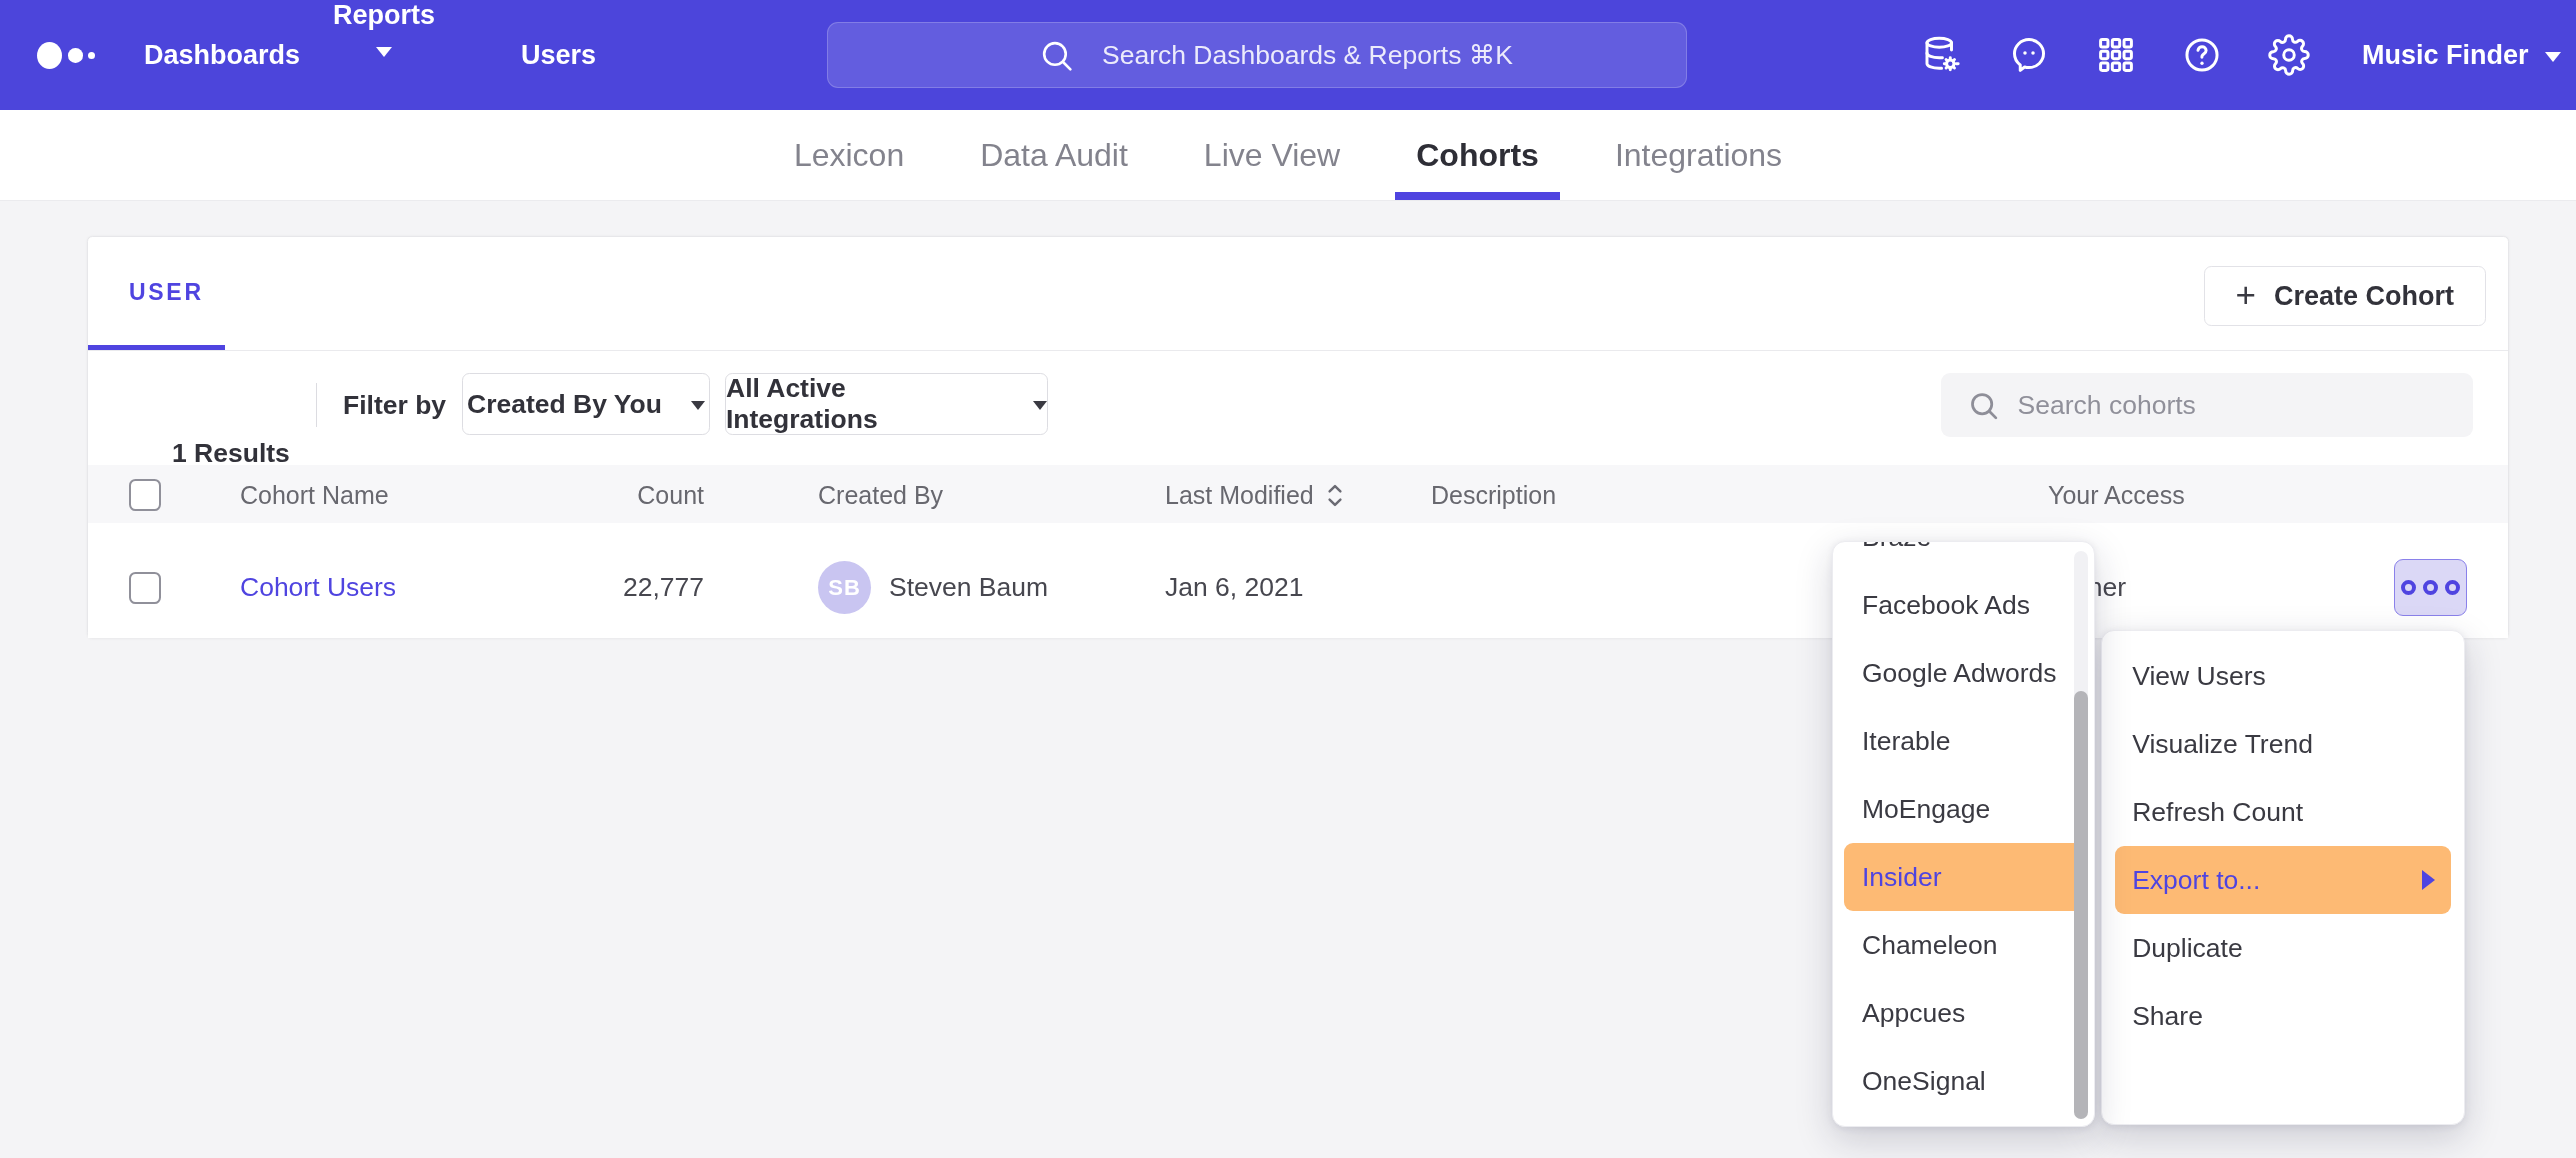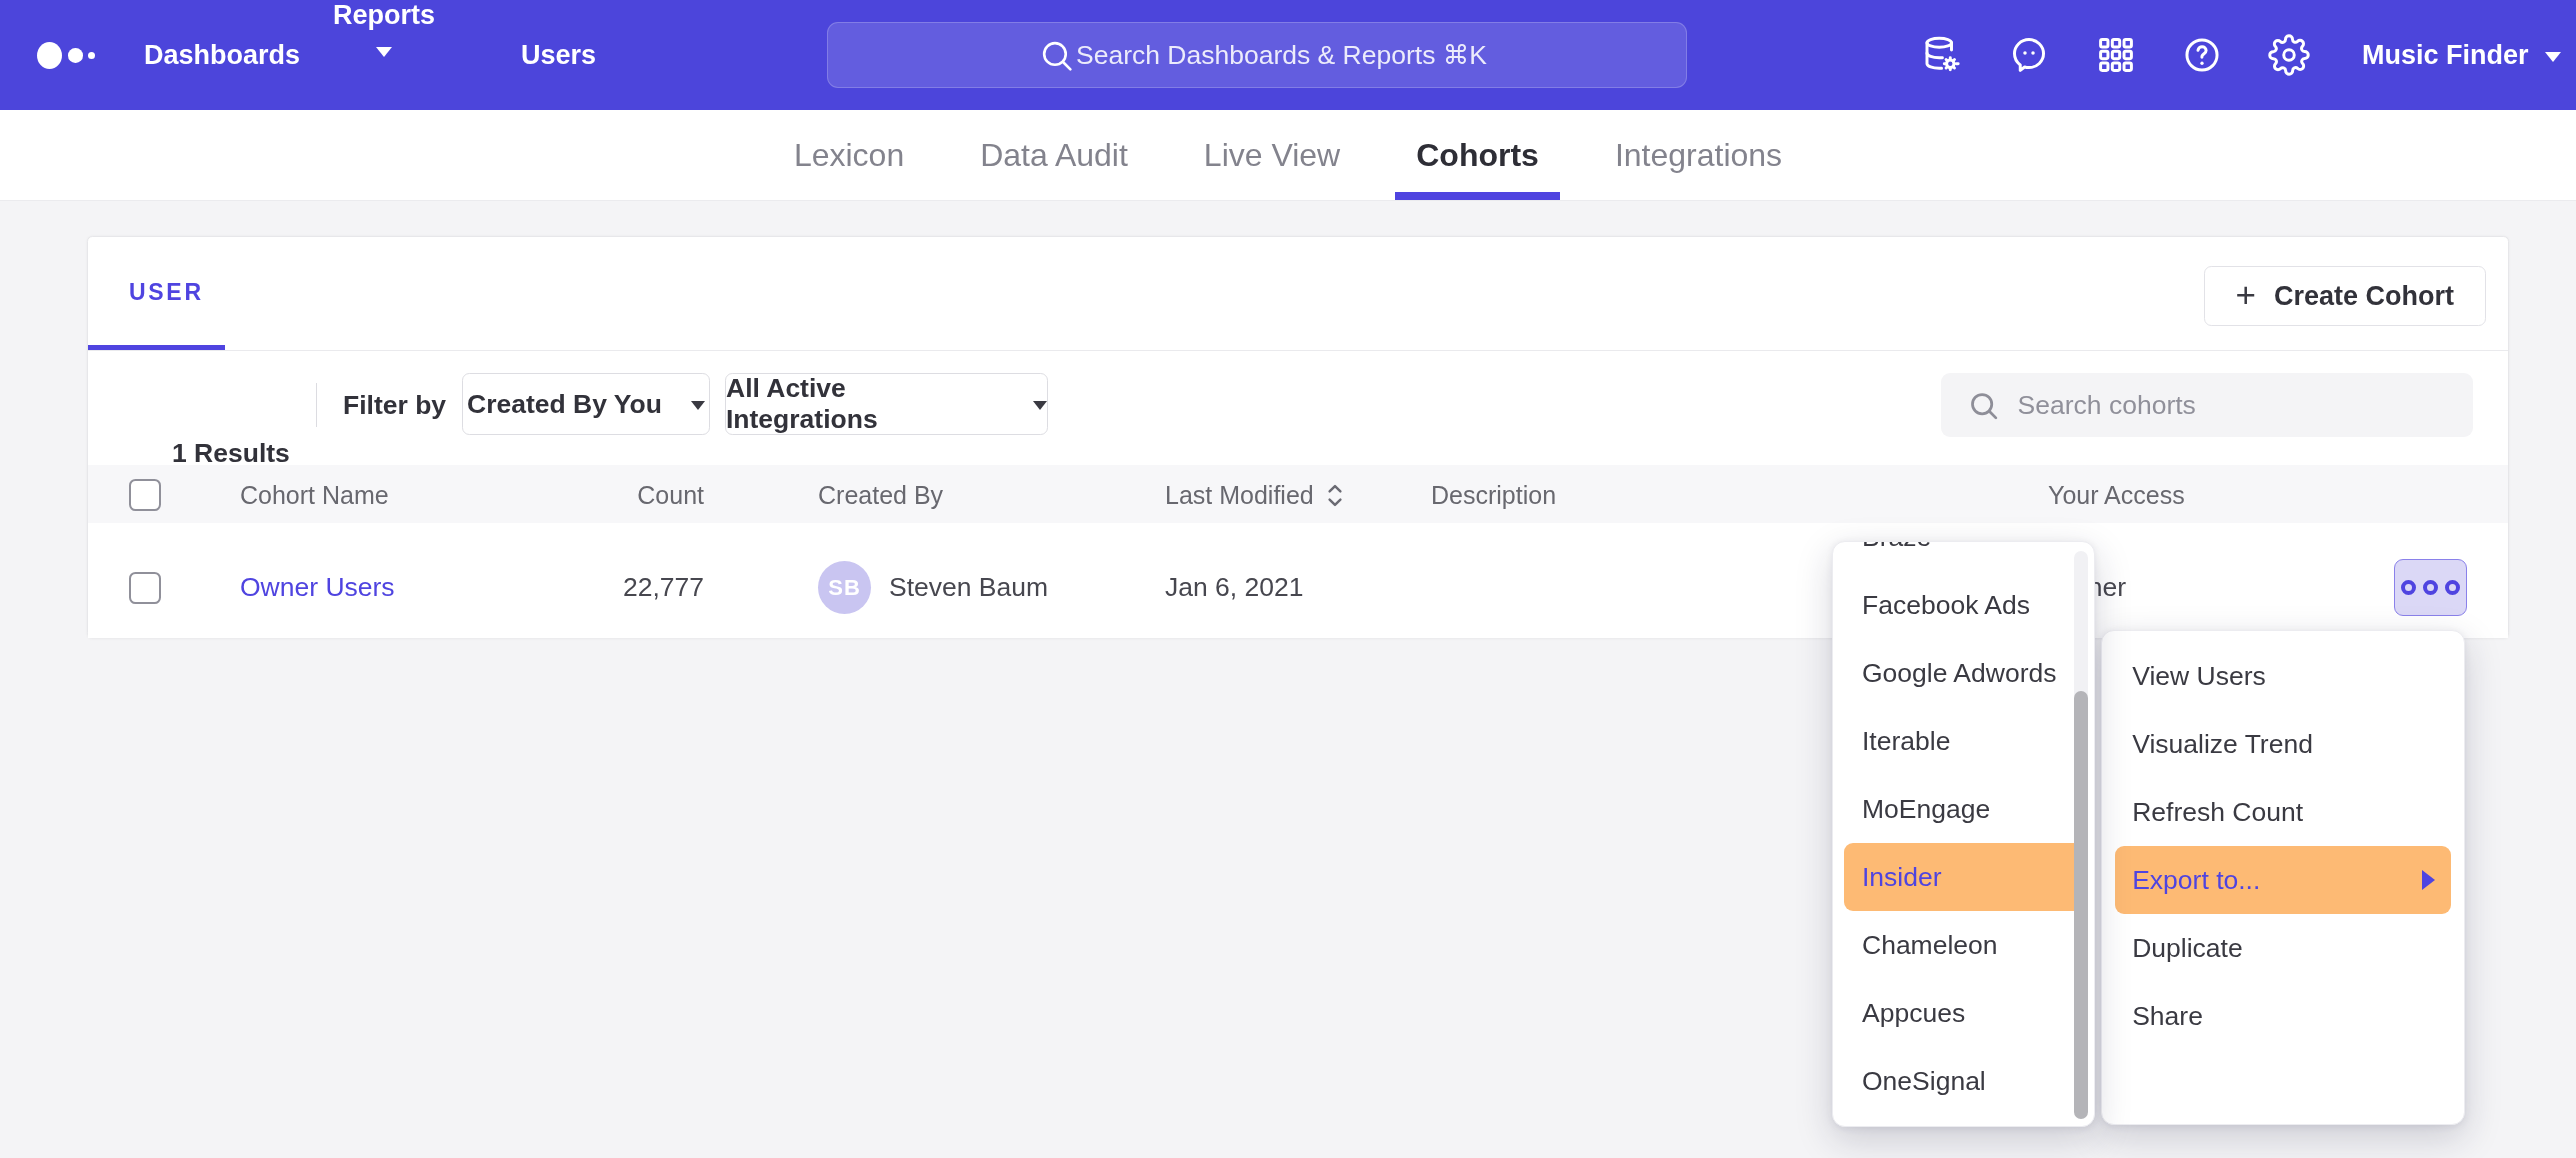--- a/index.html
+++ b/index.html
@@ -18,21 +18,21 @@
               color:#fff; font-size:27px; font-weight:700; cursor:pointer; }
   .nav-dashboards { left:144px; }
   .nav-reports { left:333px;flex-direction:column; }
   .nav-users { left:521px; }
   .caret-down { width:0; height:0; border-left:8.2px solid transparent; border-right:8.2px solid transparent; border-top:10px solid #fff; margin-top:3.7px; }
   .search-pill { position:absolute; left:827px; top:22px; width:860px; height:66px; border-radius:11px;
                  background:rgba(255,255,255,0.13); border:0.9px solid rgba(255,255,255,0.20);
                  display:flex; align-items:center; padding-left:210px; }
   .search-pill svg { width:37px; height:37px; flex:0 0 auto; }
   .search-pill input { background:transparent; border:none; outline:none; color:rgba(255,255,255,0.95);
-                       font-size:26.5px; margin-left:1px; width:566px; font-family:inherit; }
+                       font-size:26.5px; margin-left:27px; width:566px; font-family:inherit; }
   .search-pill input::placeholder { color:rgba(255,255,255,0.88); opacity:1; }
   .top-icon { position:absolute; top:34px; width:42px; height:42px; cursor:pointer; }
   .top-icon svg { width:42px; height:42px; }
   .ti-1 { left:1920px; } .ti-2 { left:2008px; } .ti-3 { left:2095px; } .ti-4 { left:2181px; } .ti-5 { left:2268px; }
   .project { position:absolute; left:2362px; top:0; height:110px; display:flex; align-items:center; gap:16.4px; cursor:pointer; }
   .project .pname { color:#fff; font-size:27px; font-weight:700; }
 
   
   .subnav { position:absolute; left:0; top:110px; width:2576px; height:91px; background:#fff;
             border-bottom:0.9px solid #ebebee; display:flex; justify-content:center; z-index:25; }
@@ -252,21 +252,21 @@
             <path d="M3 13l4 4 4-4"></path>
           </svg>
       </span>
       <span class="th th-desc">Description</span>
       <span class="th th-access">Your Access</span>
     </div>
     <span class="checkbox cb-head"></span>
 
     <div class="trow">
       <span class="checkbox cb-row"></span>
-      <span class="cell cell-name">Owner Users</span>
+      <span class="cell cell-name">Cohort Users</span>
       <span class="cell cell-count">22,777</span>
       <span class="avatar">SB</span>
       <span class="cell cell-creator">Steven Baum</span>
       <span class="cell cell-date">Jan 6, 2021</span>
       <span class="cell cell-access">Owner</span>
       <div class="row-actions">
         <i></i>
           <i></i>
           <i></i>
       </div>

